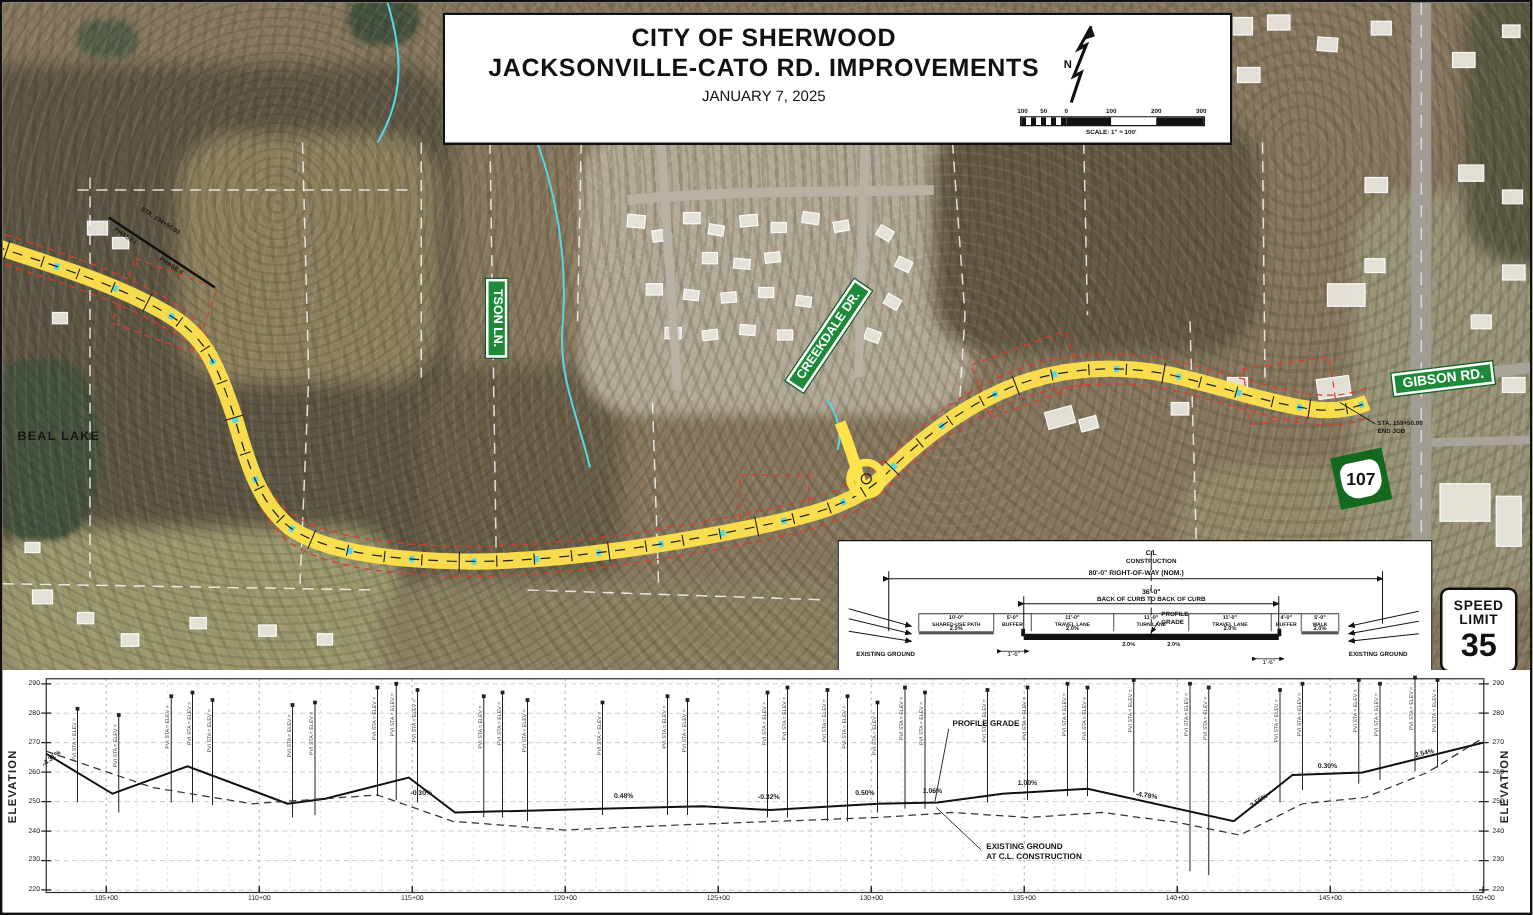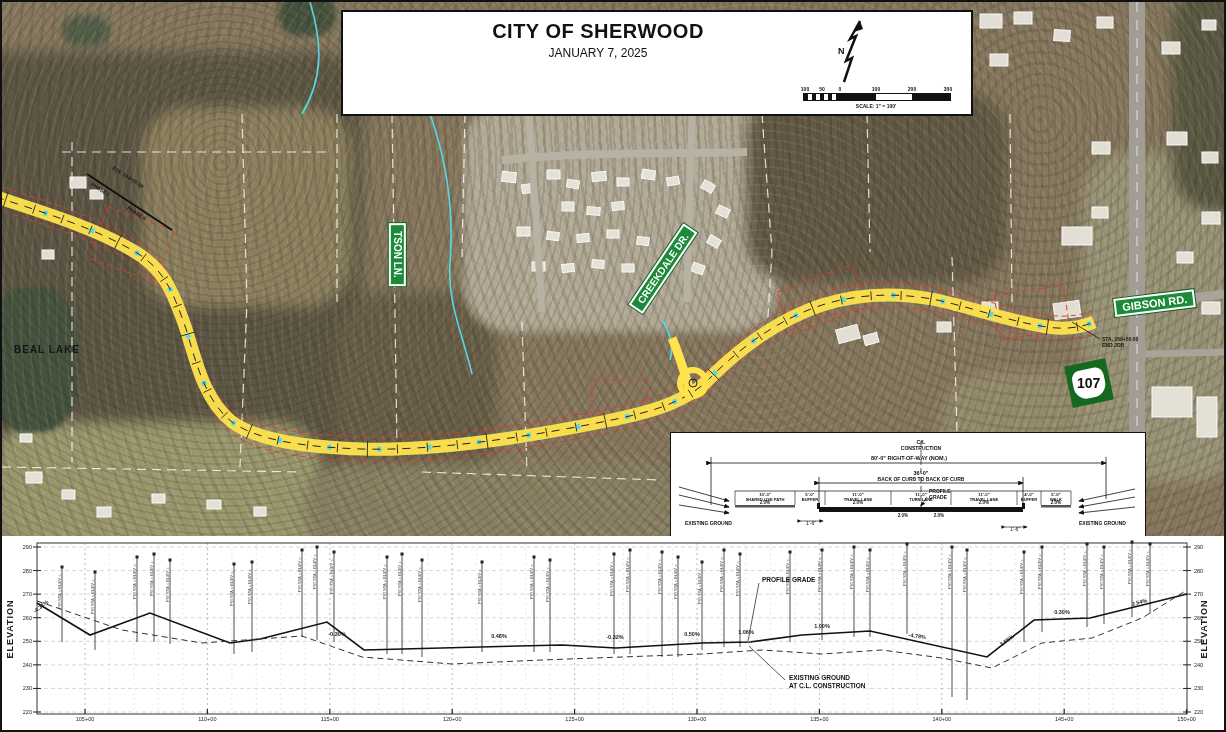--- a/index.html
+++ b/index.html
@@ -15,21 +15,21 @@
      repeating-linear-gradient(43deg, rgba(0,0,0,.06) 0 3px, transparent 3px 9px);}
   #mapsvg{position:absolute;left:0;top:0;}
   .maplabel{position:absolute;color:#161616;font-weight:bold;}
   .sign{position:absolute;background:#1d8a3a;border:2px solid #fff;color:#fff;font-weight:bold;
         text-align:center;padding:1px 6px;box-shadow:0 0 0 1px #145c27;white-space:nowrap;}
   #shield{position:absolute;left:1066px;top:360px;width:42px;height:42px;background:#14691f;
           transform:rotate(-12deg);display:flex;align-items:center;justify-content:center;}
   #shield .inner{width:32px;height:29px;background:#fff;border-radius:24% 24% 40% 40%/30% 30% 46% 46%;
           display:flex;align-items:center;justify-content:center;font-weight:bold;font-size:14px;color:#111;}
   
-  #titleblock{position:absolute;left:339px;top:8px;width:628px;height:102px;background:#fff;
+  #titleblock{position:absolute;left:352px;top:8px;width:628px;height:102px;background:#fff;
               border:2px solid #111;}
   #titletext{position:absolute;left:20px;top:7px;width:470px;text-align:center;color:#111;}
   #titletext .t1{font-size:20px;font-weight:bold;letter-spacing:.5px;line-height:24px;}
   #titletext .t4{font-size:12px;font-weight:normal;margin-top:3px;}
   #north{position:absolute;right:95px;top:8px;}
   #scalebar{position:absolute;right:18px;top:74px;width:150px;height:26px;font-size:5px;color:#111;}
   #sb-nums span{position:absolute;top:0;transform:translateX(-50%);font-weight:bold;}
   #sb-bar{position:absolute;top:7px;left:0;width:146px;height:6px;border:1px solid #111;display:flex;}
   #sb-bar div{height:100%;}
   #sb-label{position:absolute;top:17px;left:0;width:146px;text-align:center;font-weight:bold;}
@@ -244,20 +244,21 @@
     </div>
     <div class="maplabel" style="left:1100px;top:334px;font-size:5px;line-height:6px;">
       <div>STA. 159+50.00</div>
         <div>END JOB</div>
     </div>
   </div>
 
   <div id="titleblock">
     <div id="titletext">
       <div class="t1">CITY OF SHERWOOD</div>
+      <div class="t1">JACKSONVILLE-CATO RD. IMPROVEMENTS</div>
       <div class="t4">JANUARY 7, 2025</div>
     </div>
     <svg id="north" width="46" height="64">
       <path d="M14,62 L22,38 L16,41 L26,16 L20,19 L30,1" stroke="#111" stroke-width="2.5" fill="none"></path>
       <path d="M30,1 L24,12 L33,9 z" fill="#111"></path>
       <text x="8" y="34" font-size="9" font-weight="bold" fill="#111">N</text>
     </svg>
     <div id="scalebar">
       <div id="sb-nums">
         <span style="left:2px">100</span>
@@ -355,20 +356,25 @@
           <text x="94" y="71" text-anchor="middle" font-size="4.5" font-weight="bold" fill="#111">2.0%</text>
           <text x="187" y="71" text-anchor="middle" font-size="4.5" font-weight="bold" fill="#111">2.0%</text>
           <text x="232" y="84" text-anchor="middle" font-size="4.5" font-weight="bold" fill="#111">2.0%</text>
           <text x="268" y="84" text-anchor="middle" font-size="4.5" font-weight="bold" fill="#111">2.0%</text>
           <text x="313" y="71" text-anchor="middle" font-size="4.5" font-weight="bold" fill="#111">2.0%</text>
           <text x="385" y="71" text-anchor="middle" font-size="4.5" font-weight="bold" fill="#111">2.0%</text>
         </g>
     </svg>
   </div>
 
+  <div id="speed">
+    <div class="sm">SPEED</div>
+    <div class="sm">LIMIT</div>
+    <div class="big">35</div>
+  </div>
 
   <div id="profile">
     <svg id="prof" width="1222" height="194" viewBox="0 534 1222 194">
       <g id="pgrid">
           <line x1="83" y1="541" x2="83" y2="712" stroke="#b3b3b3" stroke-width="0.9" stroke-dasharray="2 3"></line>
           <line x1="107.48" y1="541" x2="107.48" y2="712" stroke="#cfcfcf" stroke-width="0.5" stroke-dasharray="2 3"></line>
           <line x1="131.96" y1="541" x2="131.96" y2="712" stroke="#cfcfcf" stroke-width="0.5" stroke-dasharray="2 3"></line>
           <line x1="156.44" y1="541" x2="156.44" y2="712" stroke="#cfcfcf" stroke-width="0.5" stroke-dasharray="2 3"></line>
           <line x1="180.92000000000002" y1="541" x2="180.92000000000002" y2="712" stroke="#cfcfcf" stroke-width="0.5" stroke-dasharray="2 3"></line>
           <line x1="205.4" y1="541" x2="205.4" y2="712" stroke="#b3b3b3" stroke-width="0.9" stroke-dasharray="2 3"></line>

